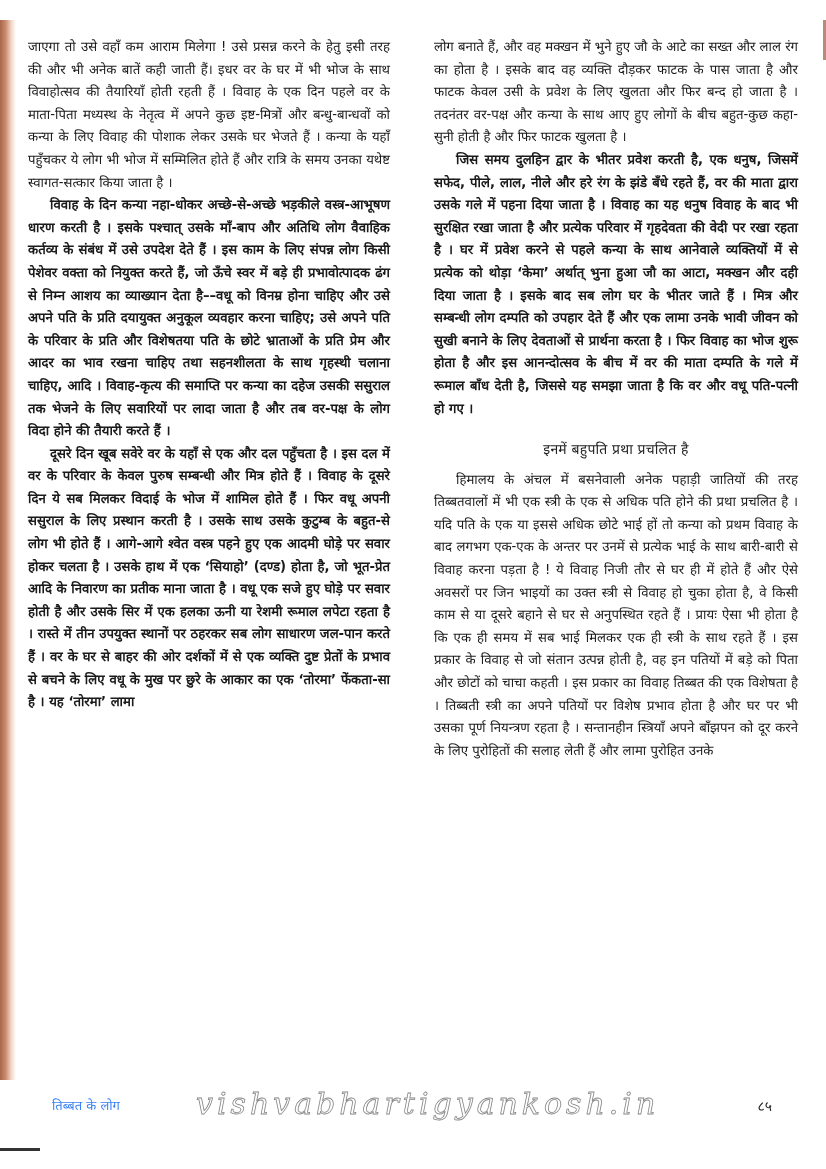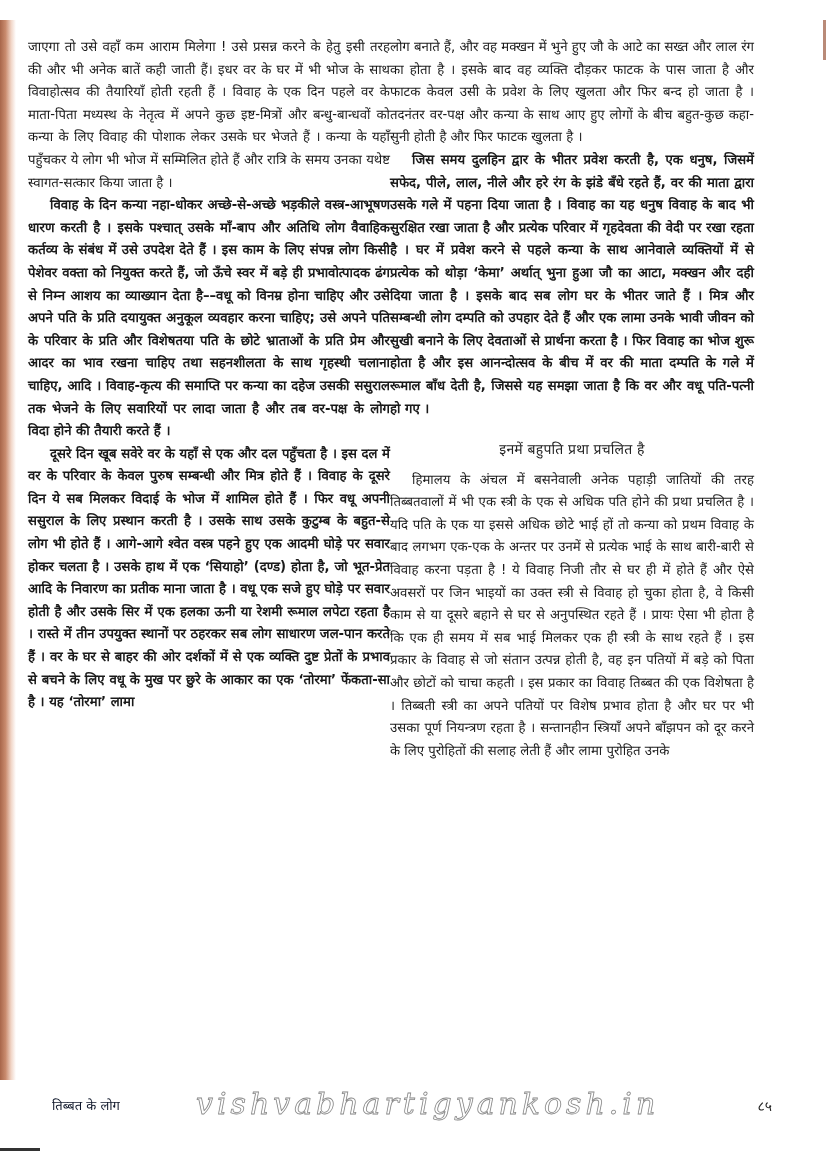--- a/index.html
+++ b/index.html
@@ -39,21 +39,21 @@
       height: 3px;
       background: #333;
     }
     .page {
       position: absolute;
       left: 28px;
       top: 36px;
       width: 770px;
       height: 1040px;
       display: flex;
-      justify-content: flex-start;
+      justify-content: space-between;
     }
     .column {
       width: 362px;
       font-size: 13.2px;
       line-height: 22.6px;
       text-align: justify;
       text-justify: inter-character;
     }
     .column.right {
       width: 364px;
@@ -81,21 +81,21 @@
       left: 52px;
       top: 1090px;
       width: 720px;
       height: 30px;
       display: flex;
       align-items: center;
       justify-content: space-between;
     }
     .running-title {
       font-size: 13px;
-      color: #0f172a;
+      color: #3b82f6;
     }
     .watermark {
       font-family: "DejaVu Serif", serif;
       font-style: italic;
       font-size: 30px;
       letter-spacing: 4px;
       color: #ffffff;
       -webkit-text-stroke: 0.8px #8a8a8a;
       text-shadow: 0 0 1px #bbb;
       position: absolute;

